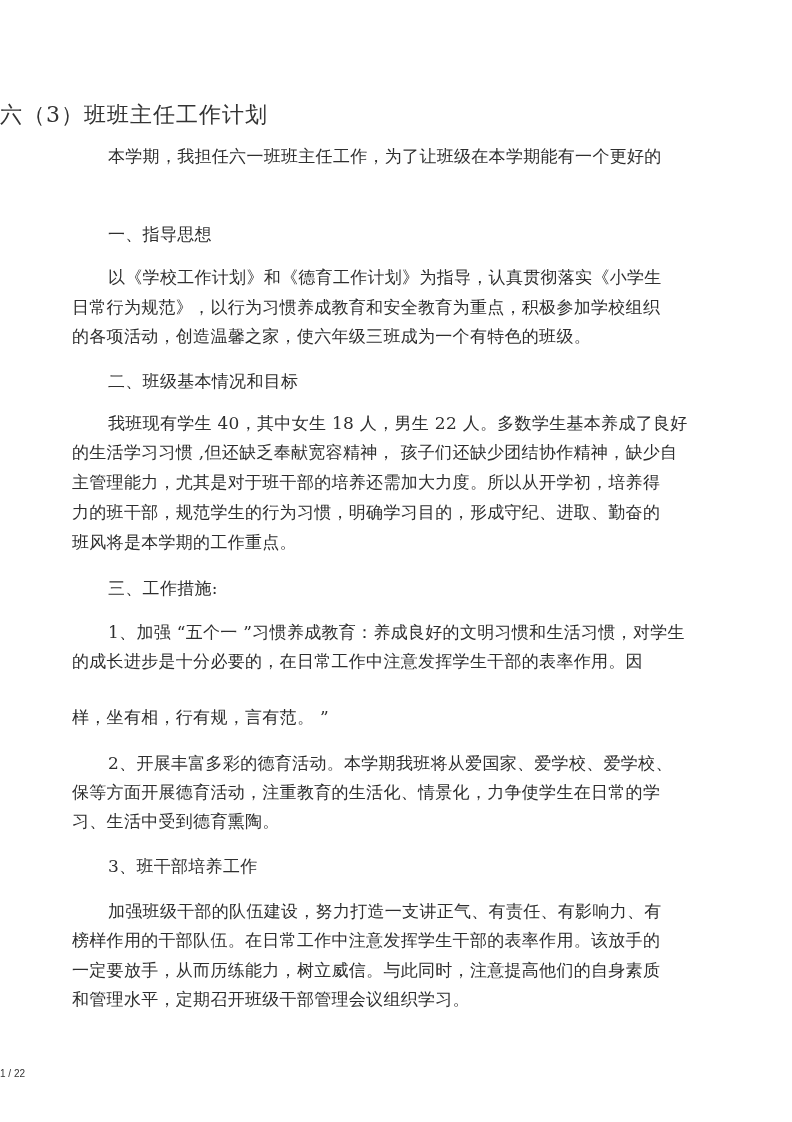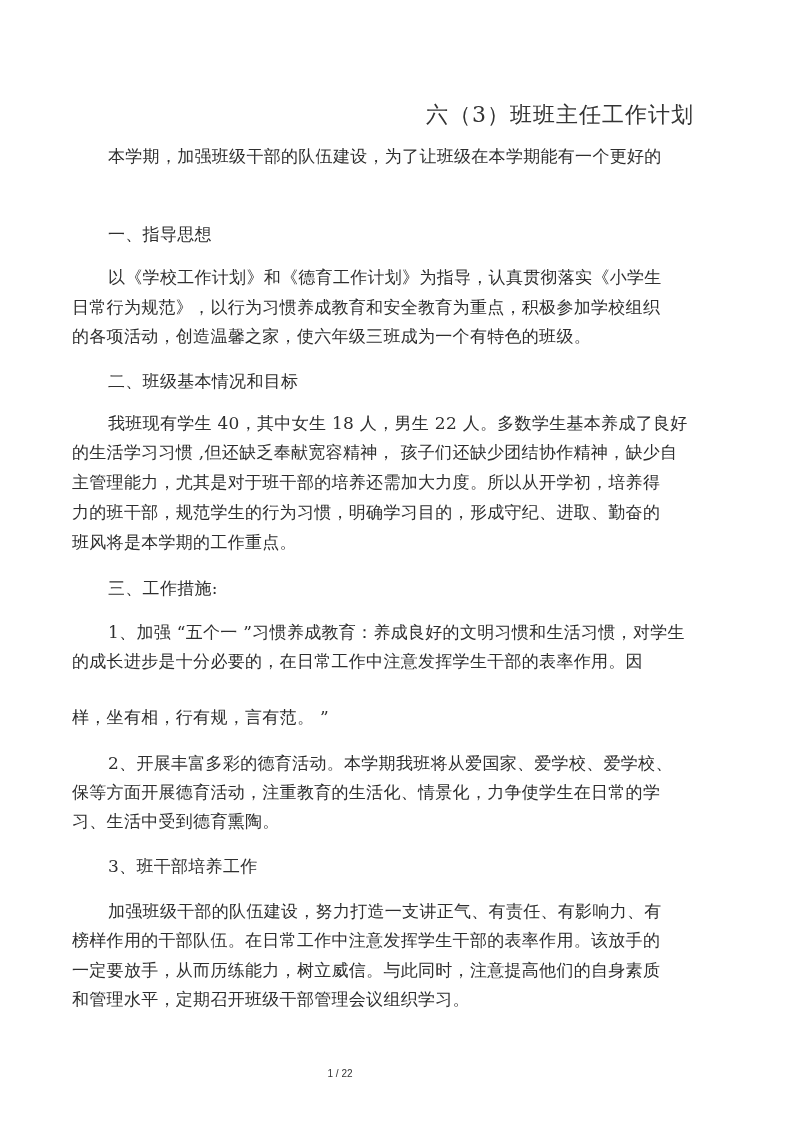--- a/index.html
+++ b/index.html
@@ -1,32 +1,32 @@
 <!DOCTYPE html>
 <html><head>
 <meta charset="utf-8">
 <style>
   html, body { margin:0; padding:0; background:#ffffff; }
   body { width:792px; height:1122px; position:relative; overflow:hidden;
          font-family:"DejaVu Serif", "Liberation Serif", serif; color:#2a2a2a; }
   .page { position:absolute; left:0; top:0; width:792px; height:1122px; }
-  .title { position:absolute; top:100px; left:0; width:694px; text-align:right;
+  .title { position:absolute; top:100px; left:0; width:694px; text-align:left;
            font-size:22px; letter-spacing:1px; color:#333; }
   .line { position:absolute; left:72px; font-size:17px; white-space:nowrap; color:#2e2e2e; letter-spacing:0.3px; }
   .ind { left:108px; }
-  .footer { position:absolute; top:1068px; left:0; width:680px; text-align:center;
+  .footer { position:absolute; top:1068px; left:0; width:680px; 
             font-family:"Liberation Sans", sans-serif; font-size:10px; color:#333; }
 </style>
 </head>
 <body>
 
 <div class="page">
   <div class="title">六（3）班班主任工作计划</div>
 
-  <div class="line ind" style="top:145px">本学期，加强班级干部的队伍建设，为了让班级在本学期能有一个更好的</div>
+  <div class="line ind" style="top:145px">本学期，我担任六一班班主任工作，为了让班级在本学期能有一个更好的</div>
 
   <div class="line ind" style="top:223px">一、指导思想</div>
   <div class="line ind" style="top:266px">以《学校工作计划》和《德育工作计划》为指导，认真贯彻落实《小学生</div>
   <div class="line" style="top:296px">日常行为规范》，以行为习惯养成教育和安全教育为重点，积极参加学校组织</div>
   <div class="line" style="top:325px">的各项活动，创造温馨之家，使六年级三班成为一个有特色的班级。</div>
 
   <div class="line ind" style="top:370px">二、班级基本情况和目标</div>
   <div class="line ind" style="top:412px">我班现有学生  40，其中女生  18 人，男生  22 人。多数学生基本养成了良好</div>
   <div class="line" style="top:471px">主管理能力，尤其是对于班干部的培养还需加大力度。所以从开学初，培养得</div>
   <div class="line" style="top:441px">的生活学习习惯 ,但还缺乏奉献宽容精神，    孩子们还缺少团结协作精神，缺少自</div>

